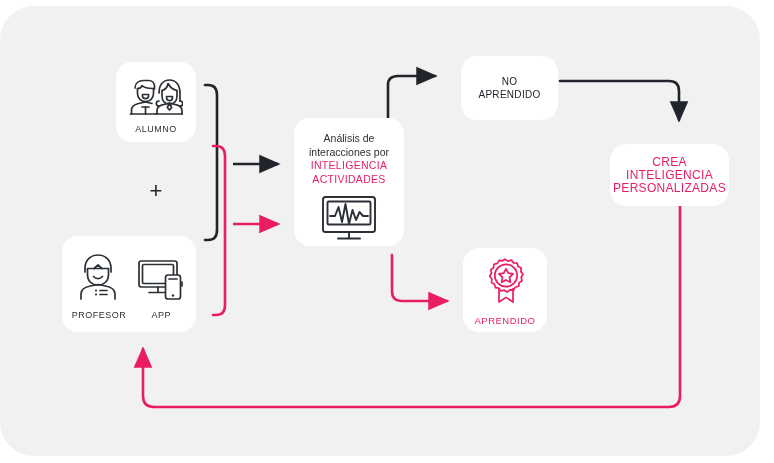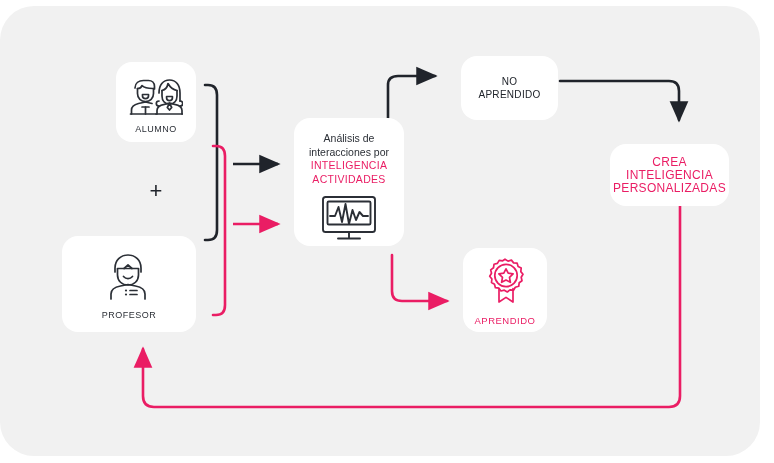--- a/index.html
+++ b/index.html
@@ -252,20 +252,35 @@
             <path d="M18.5 24.5 C19.8 26 21.2 26.7 23 26.7 C24.8 26.7 26.2 26 27.5 24.5"></path>
             <path d="M6 47 L6 42 C6 37.5 10 35 15.5 34 L23 32.5 L30.5 34 C36 35 40 37.5 40 42 L40 47"></path>
             <circle cx="21" cy="38.5" r="1.1" fill="#2b2f36" stroke="none"></circle>
             <circle cx="21" cy="42.5" r="1.1" fill="#2b2f36" stroke="none"></circle>
             <line x1="25" y1="38.5" x2="32" y2="38.5"></line>
             <line x1="25" y1="42.5" x2="32" y2="42.5"></line>
           </svg>
         </span>
         <span class="card-label">PROFESOR</span>
       </div>
+      <div class="icon-cell">
+        <span>
+          <svg width="50" height="46" viewBox="0 0 50 46" fill="none" stroke="#2b2f36" stroke-width="1.7" stroke-linecap="round" stroke-linejoin="round">
+            <rect x="3" y="5" width="38" height="26" rx="2.2"></rect>
+            <rect x="6.5" y="8.5" width="31" height="19" rx="1.2"></rect>
+            <line x1="22" y1="31" x2="22" y2="36"></line>
+            <line x1="13" y1="36.5" x2="31" y2="36.5"></line>
+            <rect x="29.5" y="19" width="15" height="24" rx="2.6" fill="#ffffff"></rect>
+            <line x1="33" y1="23" x2="41" y2="23"></line>
+            <line x1="46" y1="26" x2="46" y2="30"></line>
+            <circle cx="37" cy="39.5" r="1.2" fill="#2b2f36" stroke="none"></circle>
+          </svg>
+        </span>
+        <span class="card-label">APP</span>
+      </div>
     </div>
   </div>
 
   <div class="card" id="card-analisis">
     <div class="title">
       <div>Análisis de</div>
       <div>interacciones por</div>
       <div class="hl">INTELIGENCIA</div>
       <div class="hl">ACTIVIDADES</div>
     </div>

